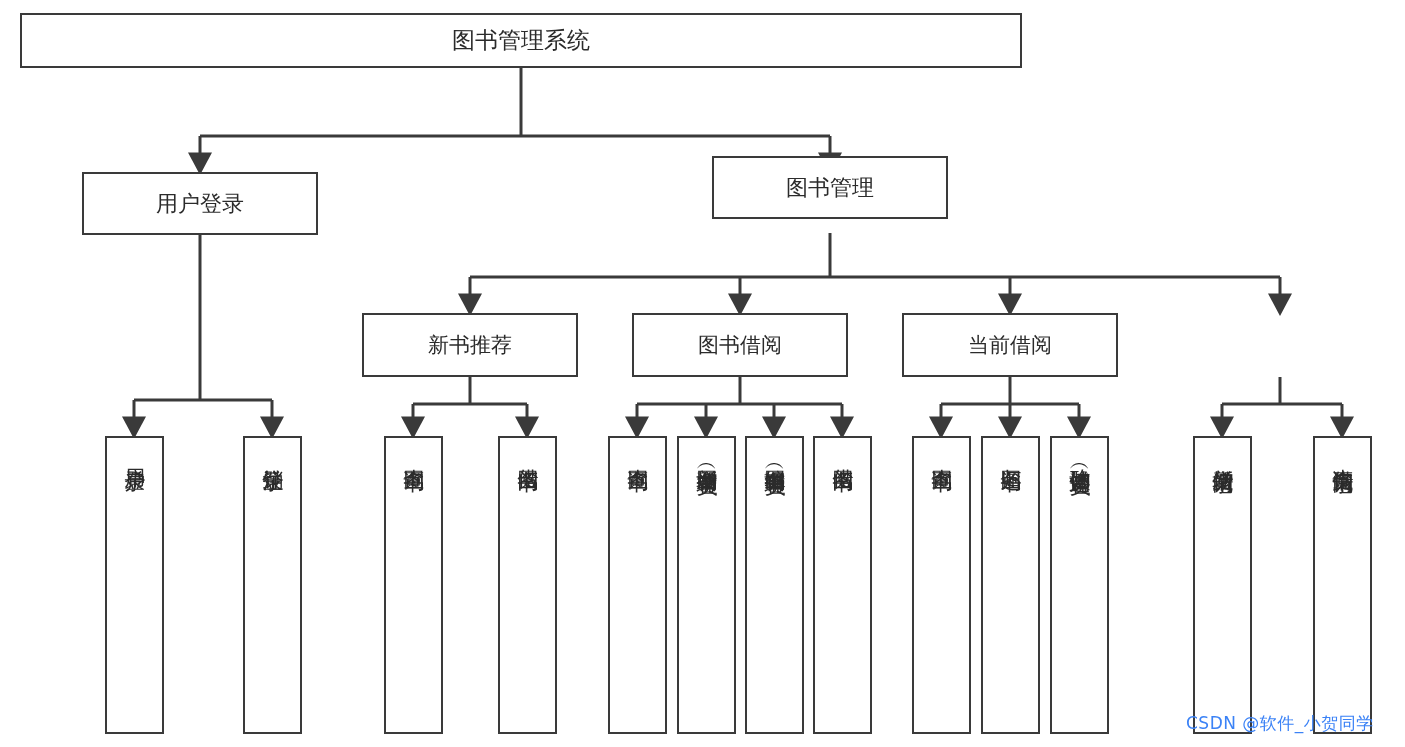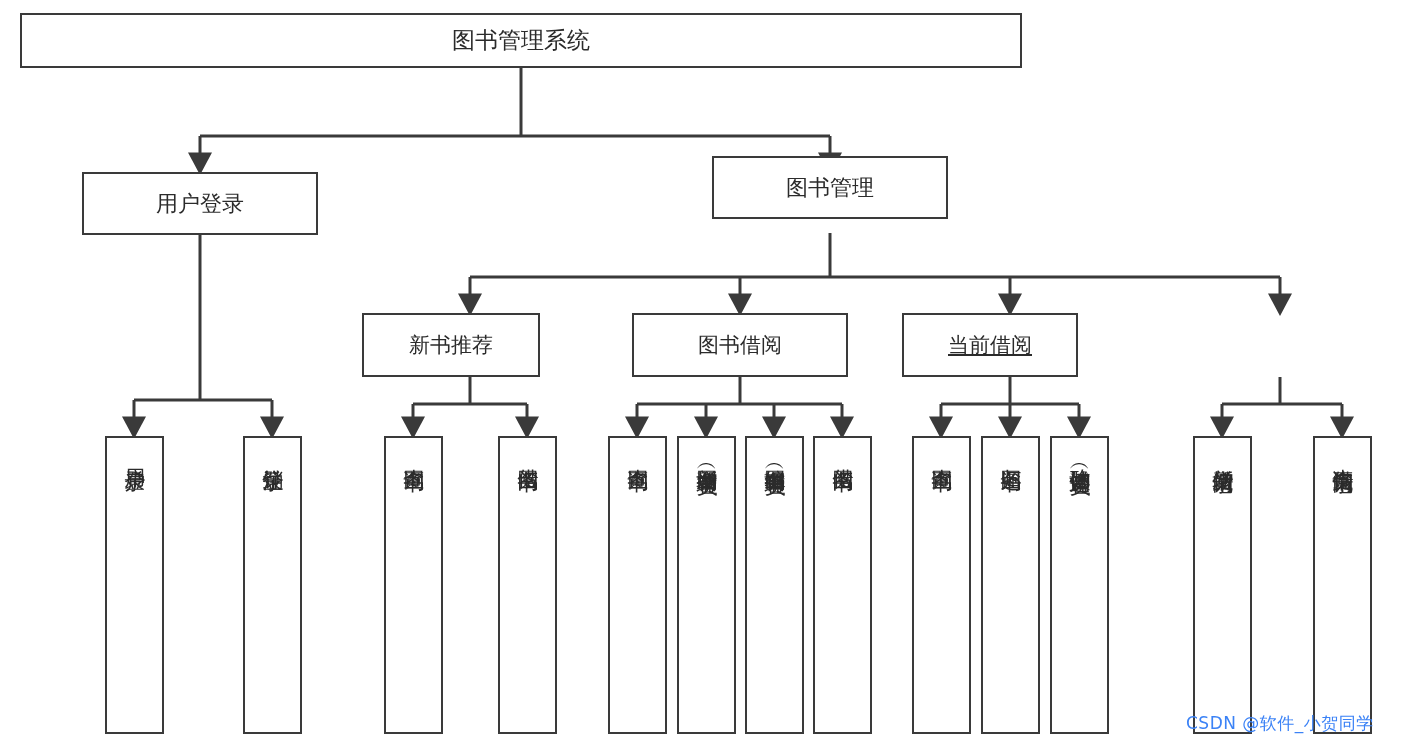--- a/index.html
+++ b/index.html
@@ -123,29 +123,29 @@
   </div>
 
   <div class="node lvl2" style="left:82px; top:172px; width:236px; height:63px;">
     <span>用户登录</span>
   </div>
 
   <div class="node lvl2" style="left:712px; top:156px; width:236px; height:63px;">
     <span>图书管理</span>
   </div>
 
-  <div class="node lvl3" style="left:362px; top:313px; width:178px; height:64px;">
+  <div class="node lvl3" style="left:362px; top:313px; width:216px; height:64px;">
     <span>新书推荐</span>
   </div>
 
   <div class="node lvl3" style="left:632px; top:313px; width:216px; height:64px;text-align:right;">
     <span>图书借阅</span>
   </div>
 
-  <div class="node lvl3" style="left:902px; top:313px; width:176px; height:64px;text-decoration:underline;">
+  <div class="node lvl3" style="left:902px; top:313px; width:216px; height:64px;">
     <span>当前借阅</span>
   </div>
 
 
   <div class="node leaf" style="left:105px; top:436px; width:59px; height:298px;">
     <span class="vtext">用户登录</span>
   </div>
   <div class="node leaf" style="left:243px; top:436px; width:59px; height:298px;">
     <span class="vtext">注销登录</span>
   </div>

